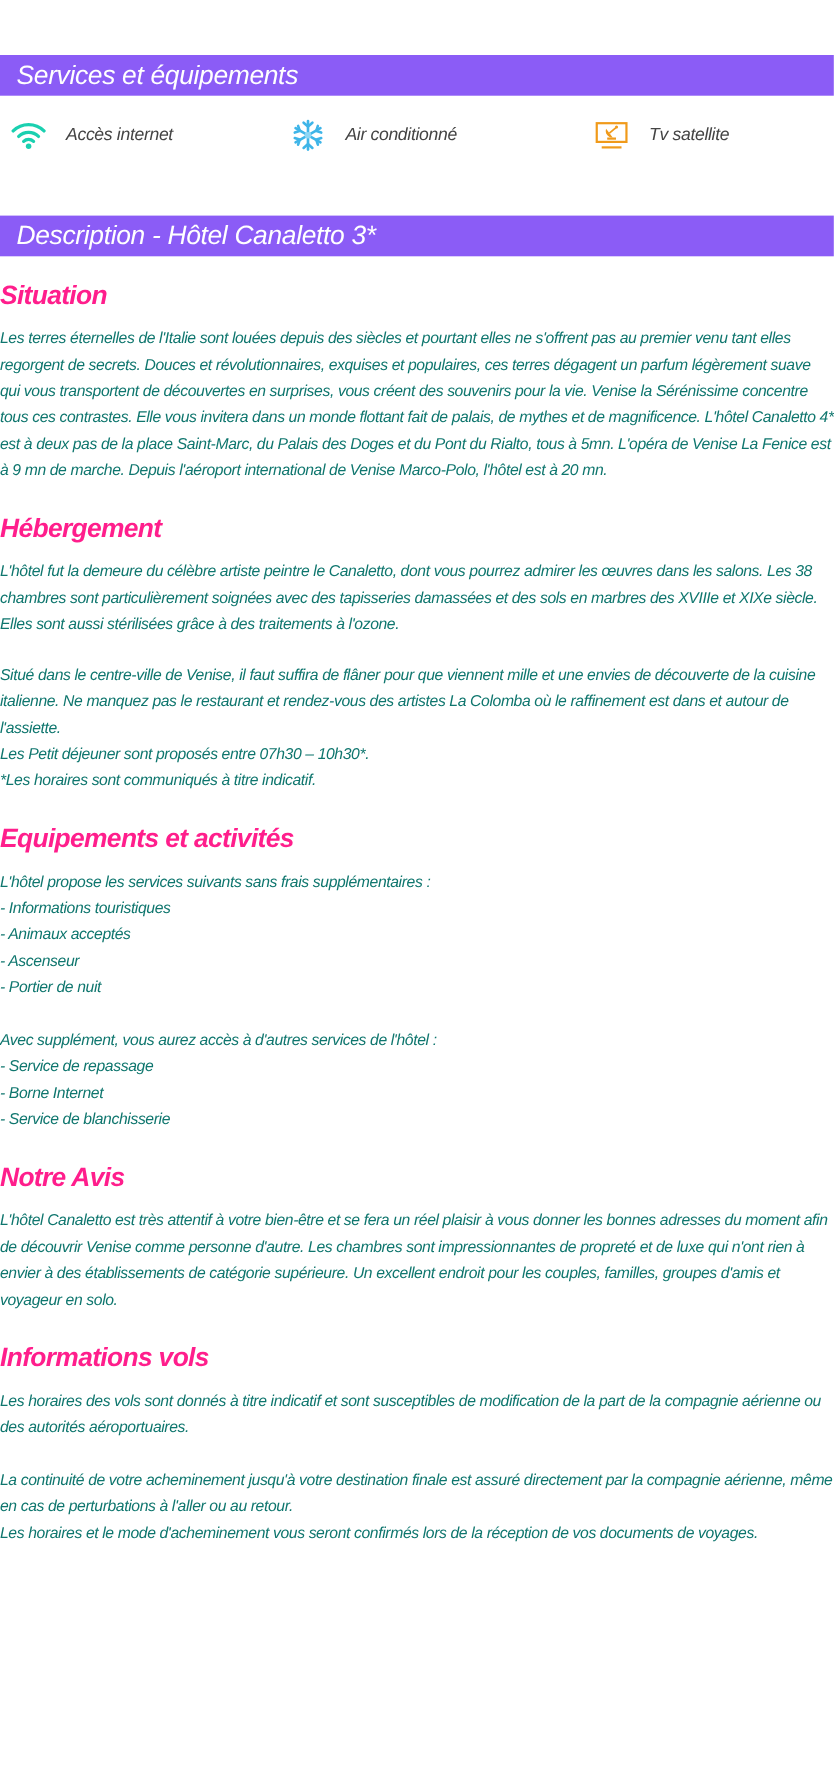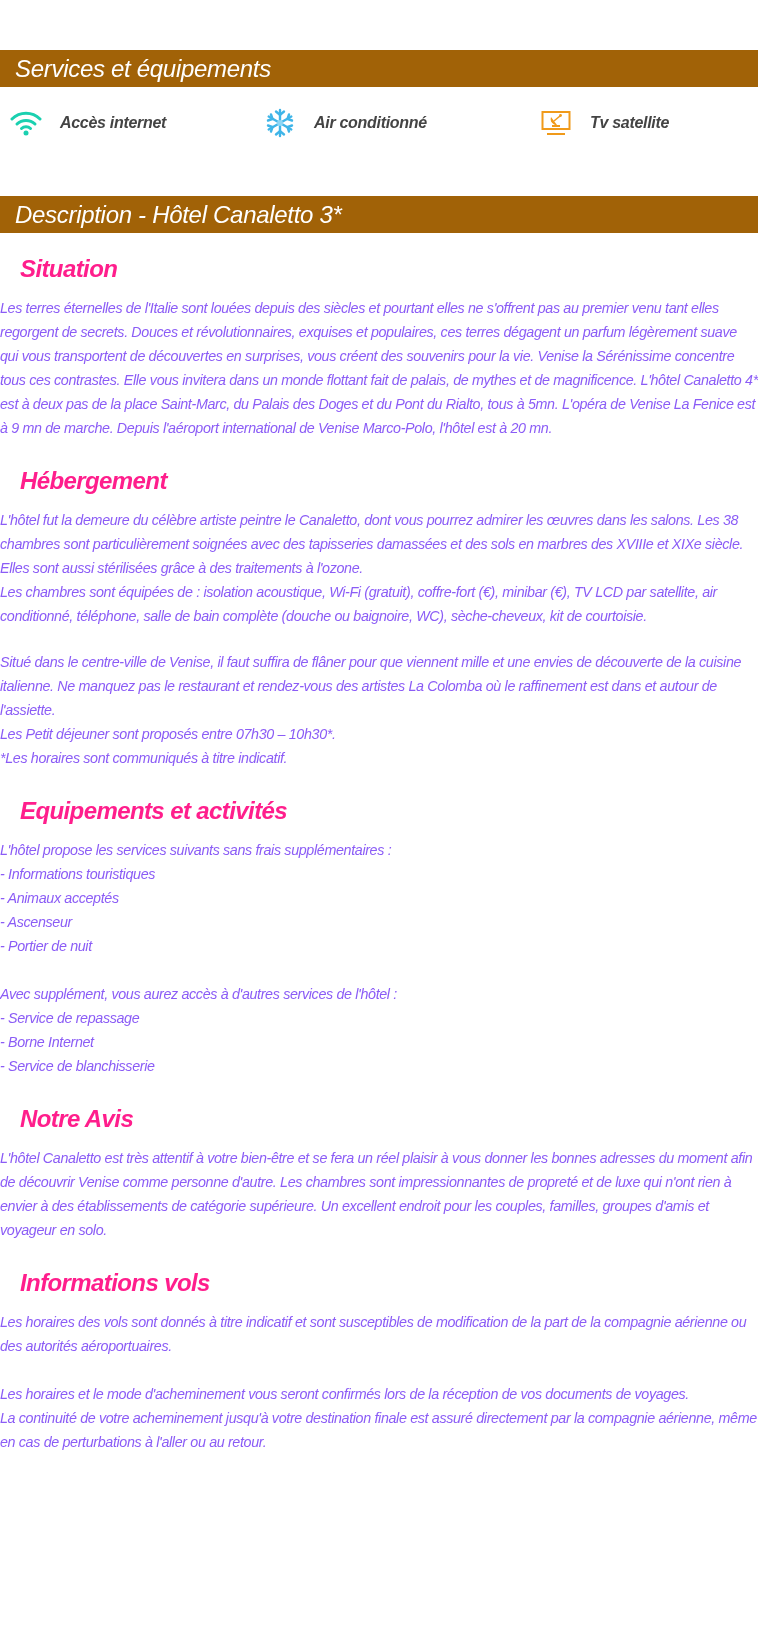--- a/index.html
+++ b/index.html
@@ -12,21 +12,21 @@
       color: #444444;
       position: relative;
       height: 1625px;
       overflow: hidden;
     }
     .banner {
       position: absolute;
       left: 0;
       width: 758px;
       height: 37px;
-      background: #a16207;
+      background: #8b5cf6;
       color: #ffffff;
       font-family: "Liberation Sans", sans-serif;
       font-style: italic;
       font-size: 24px;
       line-height: 37px;
       padding-left: 15px;
       letter-spacing: -0.3px;
     }
     .banner-services { top: 50px; }
     .banner-description { top: 196px; }
@@ -49,21 +49,21 @@
       width: 36px;
       height: 30px;
       display: flex;
       align-items: center;
       justify-content: center;
       margin-right: 16px;
     }
     .service .label {
       font-family: "Liberation Sans", sans-serif;
       font-style: italic;
-      font-weight: bold;
+      font-weight: normal;
       font-size: 16px;
       color: #444444;
       letter-spacing: -0.3px;
     }
     .svc-0 { left: 8px; }
     .svc-1 { left: 262px; }
     .svc-2 { left: 538px; }
 
     .content {
       position: absolute;
@@ -73,28 +73,27 @@
     }
     .section-title {
       font-family: "Liberation Sans", sans-serif;
       font-style: italic;
       font-size: 24px;
       color: #ff1e8c;
       height: 38px;
       line-height: 38px;
       letter-spacing: -0.6px;
       margin-bottom: 8px;
-      padding-left: 20px;
     }
     .para {
       font-family: "Liberation Sans", sans-serif;
       font-style: italic;
       font-size: 14.3px;
       line-height: 24px;
-      color: #8b5cf6;
+      color: #0f766e;
       letter-spacing: -0.35px;
     }
     .section { margin-bottom: 22px; }
     .line { display: block; min-height: 24px; }
   </style>
 </head>
 <body>
 
 <div class="banner banner-services">
   <span>Services et équipements</span>
@@ -158,21 +157,20 @@
     <h2 class="section-title">Situation</h2>
     <div class="para">
       <span class="line">Les terres éternelles de l'Italie sont louées depuis des siècles et pourtant elles ne s'offrent pas au premier venu tant elles regorgent de secrets. Douces et révolutionnaires, exquises et populaires, ces terres dégagent un parfum légèrement suave qui vous transportent de découvertes en surprises, vous créent des souvenirs pour la vie. Venise la Sérénissime concentre tous ces contrastes. Elle vous invitera dans un monde flottant fait de palais, de mythes et de magnificence. L'hôtel Canaletto 4* est à deux pas de la place Saint-Marc, du Palais des Doges et du Pont du Rialto, tous à 5mn. L'opéra de Venise La Fenice est à 9 mn de marche. Depuis l'aéroport international de Venise Marco-Polo, l'hôtel est à 20 mn.</span>
     </div>
   </div>
 
   <div class="section">
     <h2 class="section-title">Hébergement</h2>
     <div class="para">
       <span class="line">L'hôtel fut la demeure du célèbre artiste peintre le Canaletto, dont vous pourrez admirer les œuvres dans les salons. Les 38 chambres sont particulièrement soignées avec des tapisseries damassées et des sols en marbres des XVIIIe et XIXe siècle. Elles sont aussi stérilisées grâce à des traitements à l'ozone.</span>
-      <span class="line">Les chambres sont équipées de : isolation acoustique, Wi-Fi (gratuit), coffre-fort (€), minibar (€), TV LCD par satellite, air conditionné, téléphone, salle de bain complète (douche ou baignoire, WC), sèche-cheveux, kit de courtoisie.</span>
     </div>
   </div>
 
   <div class="section">
     <div class="para">
       <span class="line">Situé dans le centre-ville de Venise, il faut suffira de flâner pour que viennent mille et une envies de découverte de la cuisine italienne. Ne manquez pas le restaurant et rendez-vous des artistes La Colomba où le raffinement est dans et autour de l'assiette.</span>
       <span class="line">Les Petit déjeuner sont proposés entre 07h30 – 10h30*.</span>
       <span class="line">*Les horaires sont communiqués à titre indicatif.</span>
     </div>
   </div>
@@ -198,18 +196,18 @@
     <div class="para">
       <span class="line">L'hôtel Canaletto est très attentif à votre bien-être et se fera un réel plaisir à vous donner les bonnes adresses du moment afin de découvrir Venise comme personne d'autre. Les chambres sont impressionnantes de propreté et de luxe qui n'ont rien à envier à des établissements de catégorie supérieure. Un excellent endroit pour les couples, familles, groupes d'amis et voyageur en solo.</span>
     </div>
   </div>
 
   <div class="section">
     <h2 class="section-title">Informations vols</h2>
     <div class="para">
       <span class="line">Les horaires des vols sont donnés à titre indicatif et sont susceptibles de modification de la part de la compagnie aérienne ou des autorités aéroportuaires.</span>
       <span class="line"></span>
+      <span class="line">La continuité de votre acheminement jusqu'à votre destination finale est assuré directement par la compagnie aérienne, même en cas de perturbations à l'aller ou au retour.</span>
       <span class="line">Les horaires et le mode d'acheminement vous seront confirmés lors de la réception de vos documents de voyages.</span>
-      <span class="line">La continuité de votre acheminement jusqu'à votre destination finale est assuré directement par la compagnie aérienne, même en cas de perturbations à l'aller ou au retour.</span>
     </div>
   </div>
 
 </div>
 
 </body></html>

